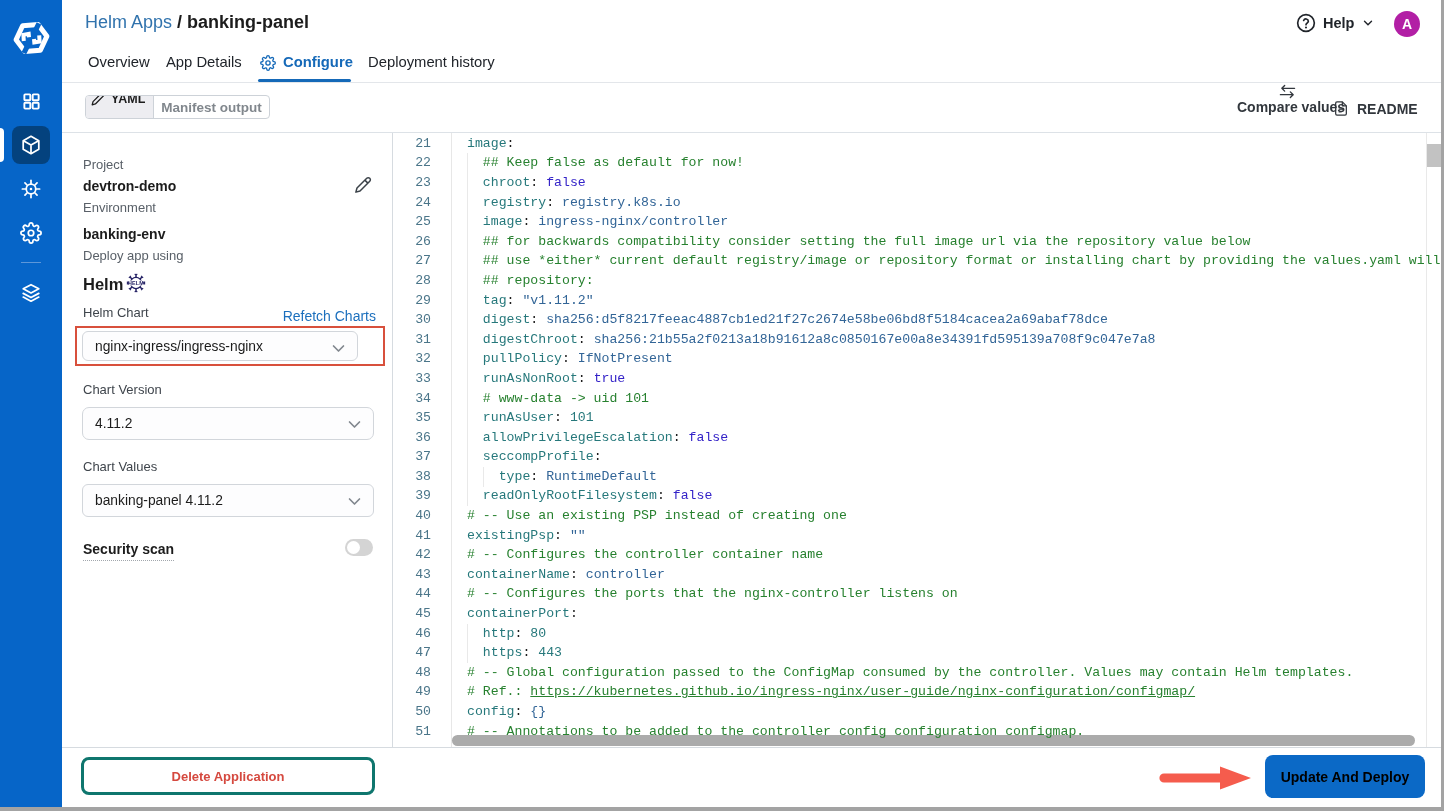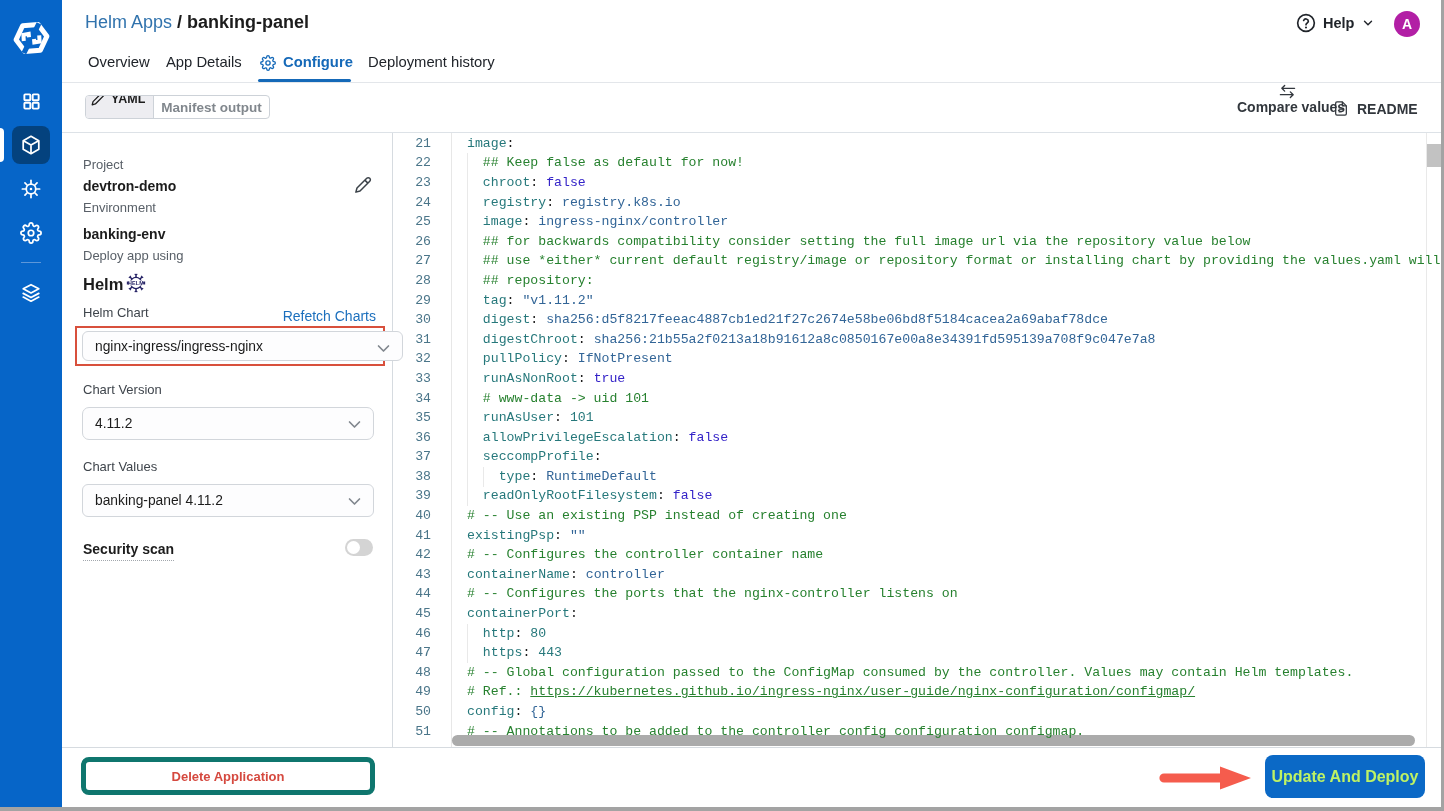--- a/index.html
+++ b/index.html
@@ -48,22 +48,22 @@
 .n { color:#26787b; } 
 .c { color:#27812f; } 
 .u { text-decoration:underline; }
 .guide { position:absolute; width:1px; background:#e9e9e9; }
 #vsb { position:absolute; right:0; top:0; width:15px; height:614px; }
 #vsb .track { position:absolute; left:0; top:0; width:1px; height:614px; background:#e9e9e9; }
 #vsb .thumb { position:absolute; left:1px; top:11px; width:14px; height:23px; background:#c2c2c2; }
 #hsb { position:absolute; left:59px; top:602px; width:963px; height:11px; background:#ababab; border-radius:6px; z-index:0; }
 
 #bottombar { left:62px; top:747px; width:1379px; height:60px; background:#fff; border-top:1px solid #d6dbe0; z-index:6; }
-#delbtn { position:absolute; left:19px; top:9px; width:294px; height:38px; border:5px solid #0f766e; border-radius:8px; color:#d5493f; font-weight:700; font-size:13px; display:flex; align-items:center; justify-content:center; }
-#depbtn { position:absolute; left:1203px; top:7px; width:160px; height:43px; background:#0b69c6; border-radius:8px; color:#bef264; font-weight:700; font-size:16px; display:flex; align-items:center; justify-content:center; }
+#delbtn { position:absolute; left:19px; top:9px; width:294px; height:38px; border:3px solid #0f766e; border-radius:8px; color:#d5493f; font-weight:700; font-size:13px; display:flex; align-items:center; justify-content:center; }
+#depbtn { position:absolute; left:1203px; top:7px; width:160px; height:43px; background:#0b69c6; border-radius:8px; color:#000000; font-weight:700; font-size:14px; display:flex; align-items:center; justify-content:center; }
 </style>
 </head>
 <body>
 <div class="abs" id="sidebar">
   <svg class="sideicon" style="left:0; top:0; width:62px; height:62px;" viewBox="0 0 62 62">
     <path d="M46.94 36.15 L40.39 50.2 L24.95 51.55 L16.06 39.85 L22.61 25.8 L38.05 24.45 Z" fill="none" stroke="#fff" stroke-width="5" stroke-linejoin="round"></path>
     <line x1="39" y1="23.3" x2="23.9" y2="53.2" stroke="#0665c8" stroke-width="5.1"></line>
     <path d="M23.8 41 L23.4 34.8 L28.7 33.9 L29 37.3" fill="none" stroke="#fff" stroke-width="4"></path>
     <path d="M39.2 35.3 L39.6 41.5 L34.3 42.4 L34 39" fill="none" stroke="#fff" stroke-width="4"></path>
   </svg>
@@ -187,21 +187,21 @@
           <line x1="15.1" y1="2.9" x2="17.1" y2="4.9"></line>
           <line x1="2.9" y1="15.1" x2="4.9" y2="17.1"></line>
         </g>
     </g>
     <rect x="3.4" y="7.5" width="13.2" height="5" fill="#fff"></rect>
     <text x="10" y="12" font-size="5.4" font-weight="bold" text-anchor="middle" fill="#221f63" font-family="Liberation Sans" letter-spacing="0.2">HELM</text>
   </svg>
   <div class="lbl" style="top:172px; color:#3f454c;">Helm Chart</div>
   <div class="abs" style="top:175px; right:16px; font-size:14px; color:#1b6fbd;">Refetch Charts</div>
   <div id="redbox"></div>
-  <div class="sel" style="top:198px; height:30px; width:321px;">nginx-ingress/ingress-nginx<svg width="17" height="13" viewBox="0 0 24 18" fill="none" stroke="#81878e" stroke-width="2.4" stroke-linecap="round" stroke-linejoin="round">
+  <div class="sel" style="top:198px; height:30px; width:276px;">nginx-ingress/ingress-nginx<svg width="17" height="13" viewBox="0 0 24 18" fill="none" stroke="#81878e" stroke-width="2.4" stroke-linecap="round" stroke-linejoin="round">
         <path d="M5 5.5 L12 12.5 L19 5.5"></path>
       </svg></div>
   <div class="lbl" style="top:249px; color:#3f454c;">Chart Version</div>
   <div class="sel" style="top:274px;border-radius:7px;">4.11.2<svg width="17" height="13" viewBox="0 0 24 18" fill="none" stroke="#81878e" stroke-width="2.4" stroke-linecap="round" stroke-linejoin="round">
         <path d="M5 5.5 L12 12.5 L19 5.5"></path>
       </svg></div>
   <div class="lbl" style="top:326px; color:#3f454c;">Chart Values</div>
   <div class="sel" style="top:351px;">banking-panel 4.11.2<svg width="17" height="13" viewBox="0 0 24 18" fill="none" stroke="#81878e" stroke-width="2.4" stroke-linecap="round" stroke-linejoin="round">
         <path d="M5 5.5 L12 12.5 L19 5.5"></path>
       </svg></div>

